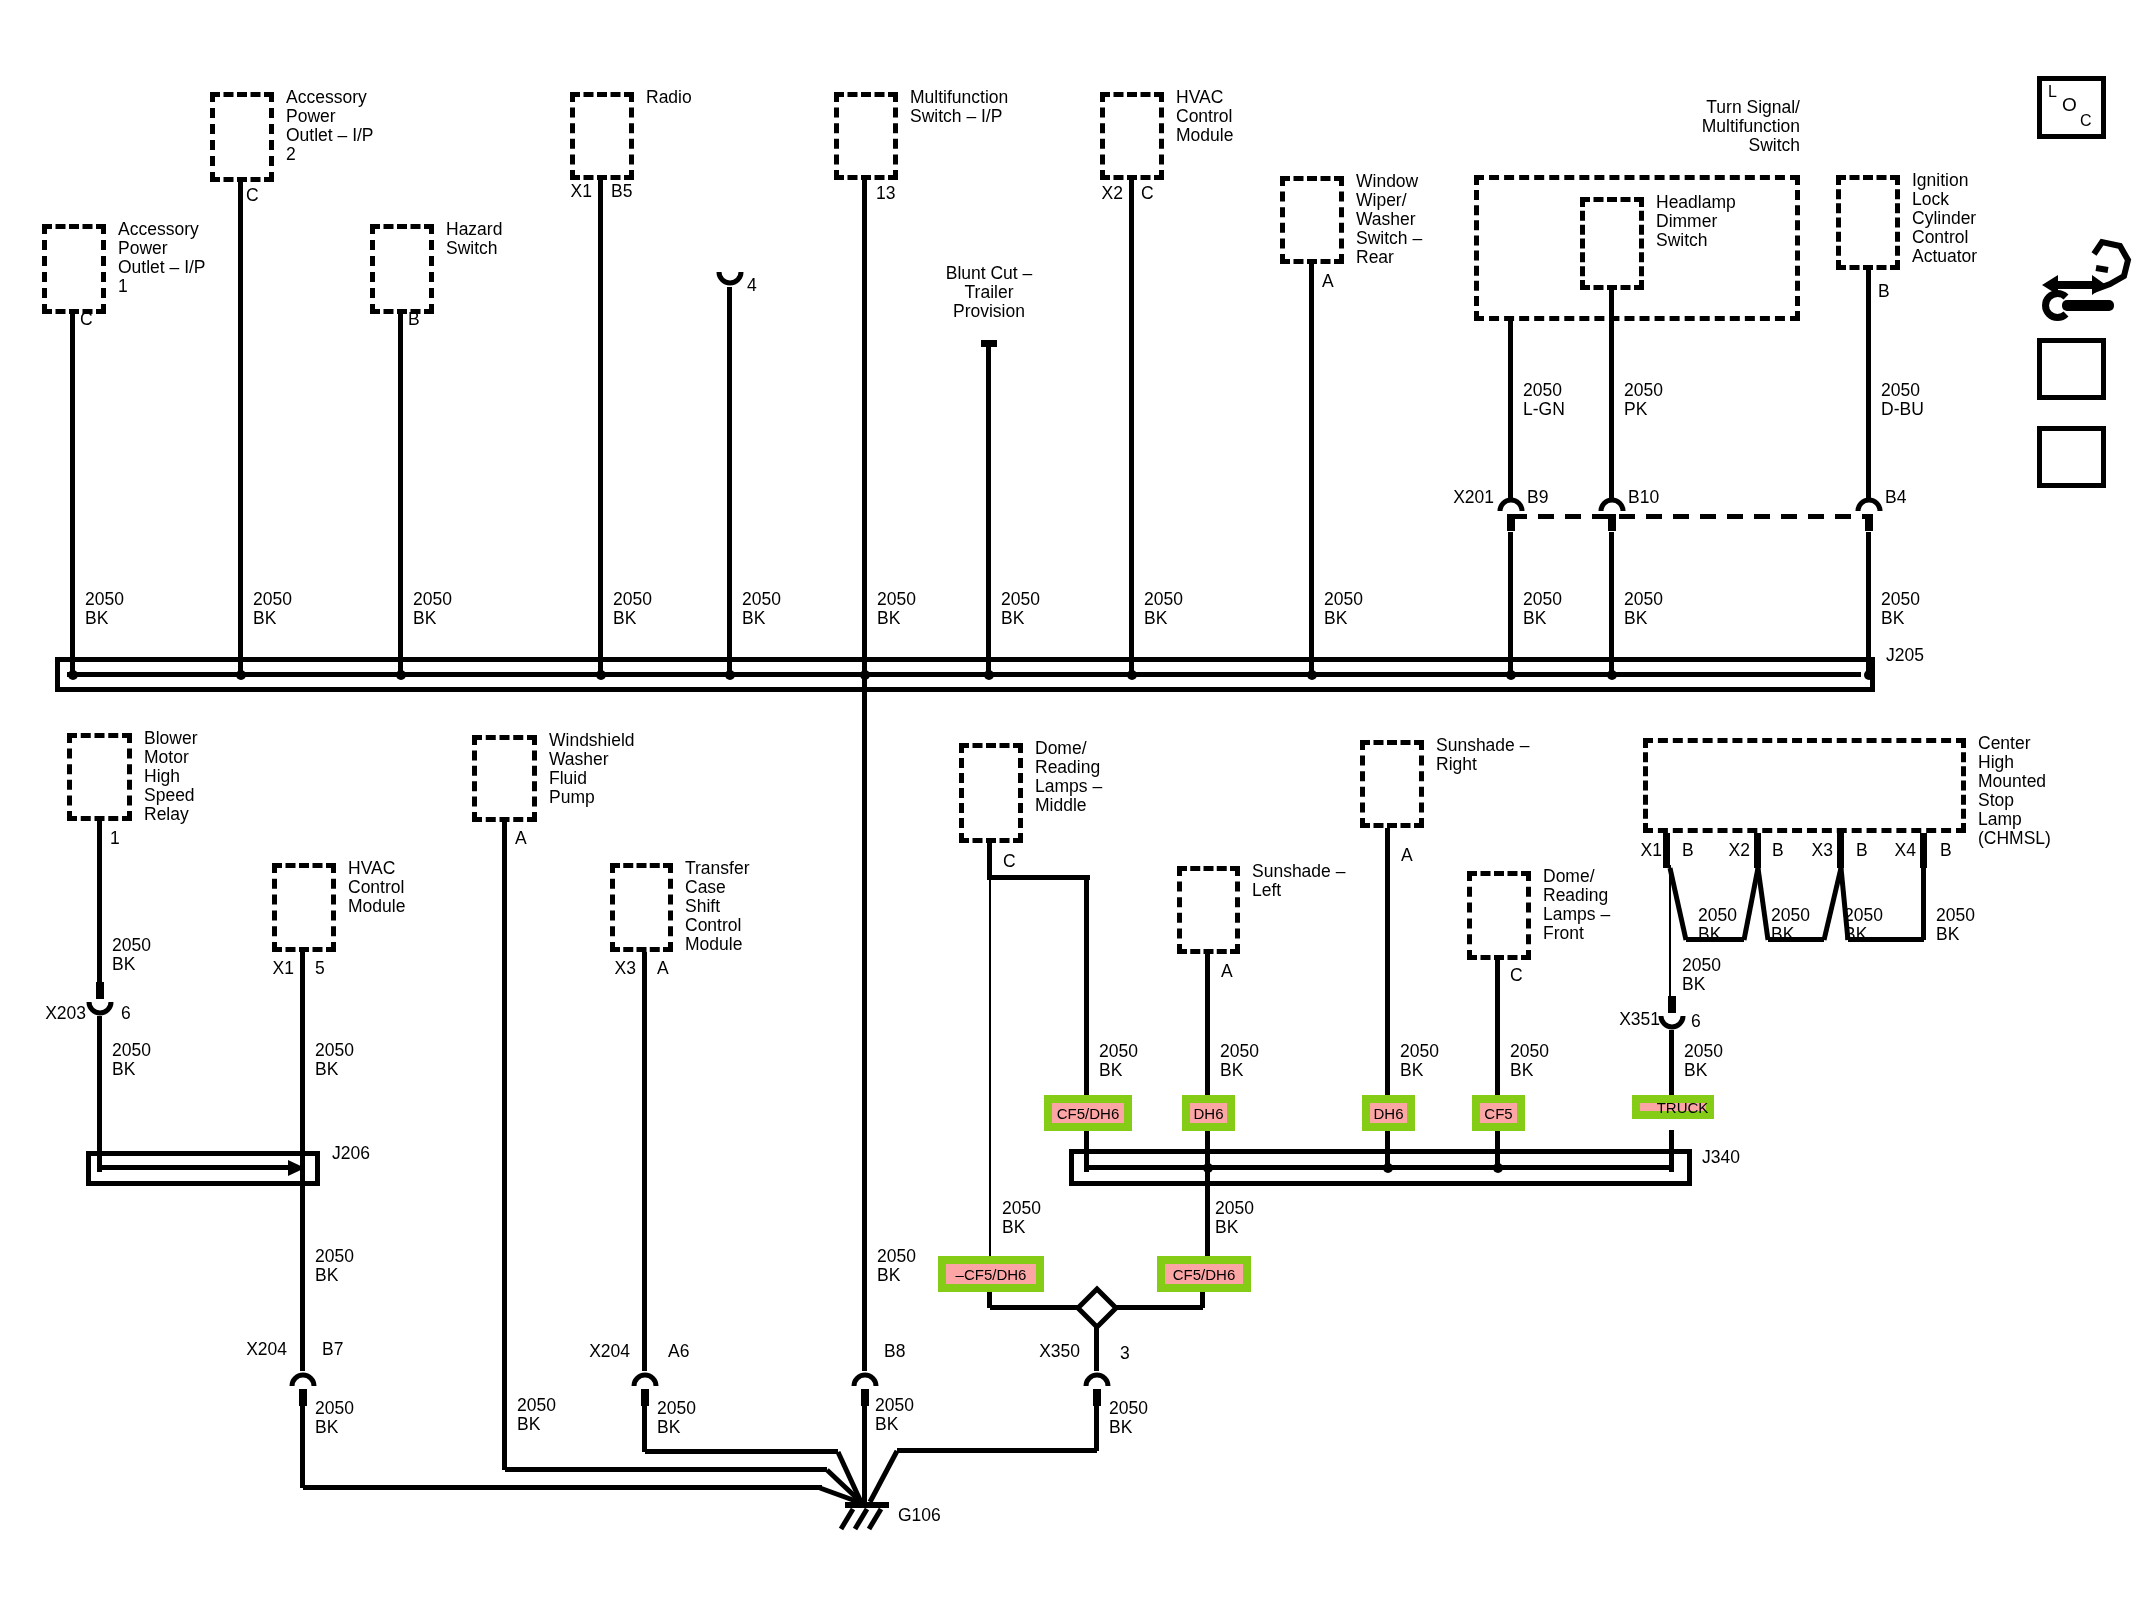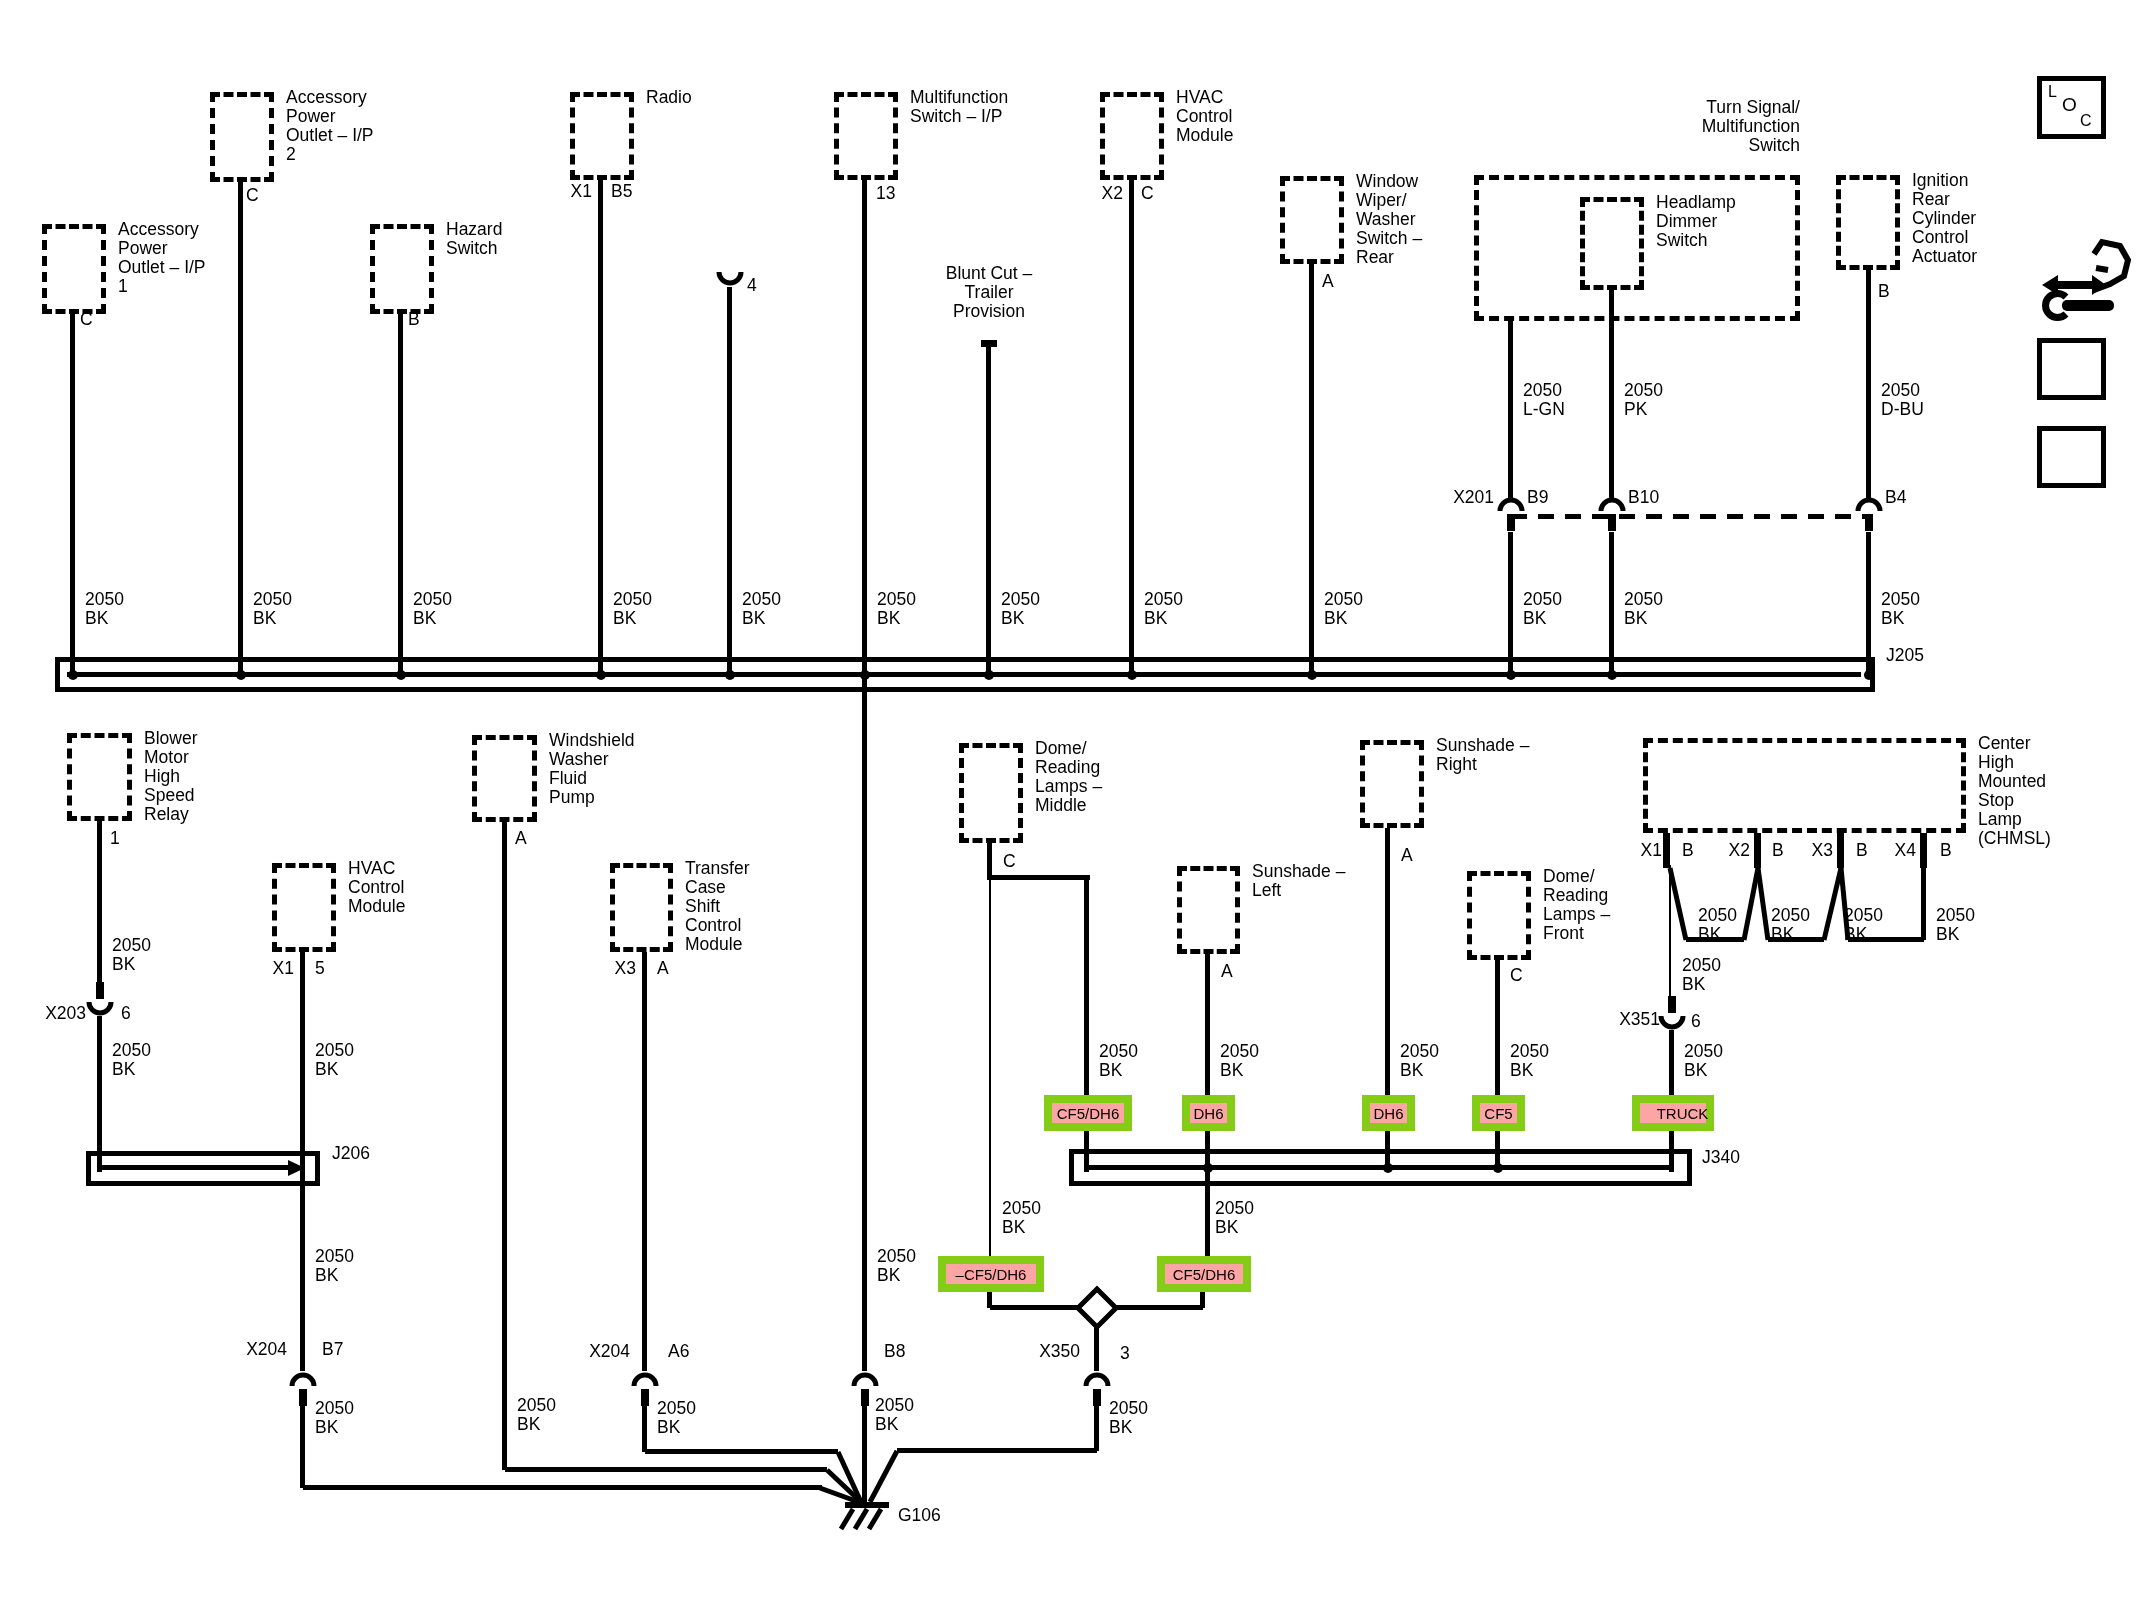--- a/index.html
+++ b/index.html
@@ -113,21 +113,21 @@
     <div class="boxd" style="left: 1474px; top: 175px; width: 326px; height: 146px;"></div>
     <div class="lbl" style="left: 1540px; width: 260px; text-align: right; top: 98px;">Turn Signal/
 Multifunction
 Switch</div>
     <div class="boxd" style="left: 1580px; top: 197px; width: 64px; height: 93px;"></div>
     <div class="lbl" style="left: 1656px; top: 193px;">Headlamp
 Dimmer
 Switch</div>
     <div class="boxd" style="left: 1836px; top: 175px; width: 64px; height: 95px;"></div>
     <div class="lbl" style="left: 1912px; top: 171px;">Ignition
-Rear
+Lock
 Cylinder
 Control
 Actuator</div>
     <div class="boxd" style="left: 67px; top: 733px; width: 65px; height: 88px;"></div>
     <div class="lbl" style="left: 144px; top: 729px;">Blower
 Motor
 High
 Speed
 Relay</div>
     <div class="boxd" style="left: 272px; top: 863px; width: 64px; height: 89px;"></div>
@@ -165,21 +165,21 @@
     <div class="lbl" style="left: 1978px; top: 734px;">Center
 High
 Mounted
 Stop
 Lamp
 (CHMSL)</div>
     <div class="boxs" style="left: 1044px; top: 1095px; width: 88px; height: 36px;">CF5/DH6</div>
     <div class="boxs" style="left: 1182px; top: 1095px; width: 53px; height: 36px;">DH6</div>
     <div class="boxs" style="left: 1362px; top: 1095px; width: 53px; height: 36px;">DH6</div>
     <div class="boxs" style="left: 1472px; top: 1095px; width: 53px; height: 36px;">CF5</div>
-    <div class="boxs" style="left: 1632px; top: 1095px; width: 82px; height: 36px; padding-left: 19px;">TRUCK</div>
+    <div class="boxs" style="left: 1632px; top: 1095px; width: 82px; height: 24px; padding-left: 19px;">TRUCK</div>
     <div class="boxs" style="left: 938px; top: 1256px; width: 106px; height: 36px;">–CF5/DH6</div>
     <div class="boxs" style="left: 1157px; top: 1256px; width: 94px; height: 36px;">CF5/DH6</div>
     <div class="lbl" style="left: 859px; width: 260px; text-align: center; top: 264px;">Blunt Cut –
 Trailer
 Provision</div>
     <div class="lbl" style="left: 1886px; top: 646px;">J205</div>
     <div class="lbl" style="left: 332px; top: 1144px;">J206</div>
     <div class="lbl" style="left: 1702px; top: 1148px;">J340</div>
     <div class="lbl" style="left: 898px; top: 1506px;">G106</div>
     <div class="lbl" style="left: 246px; top: 186px;">C</div>

